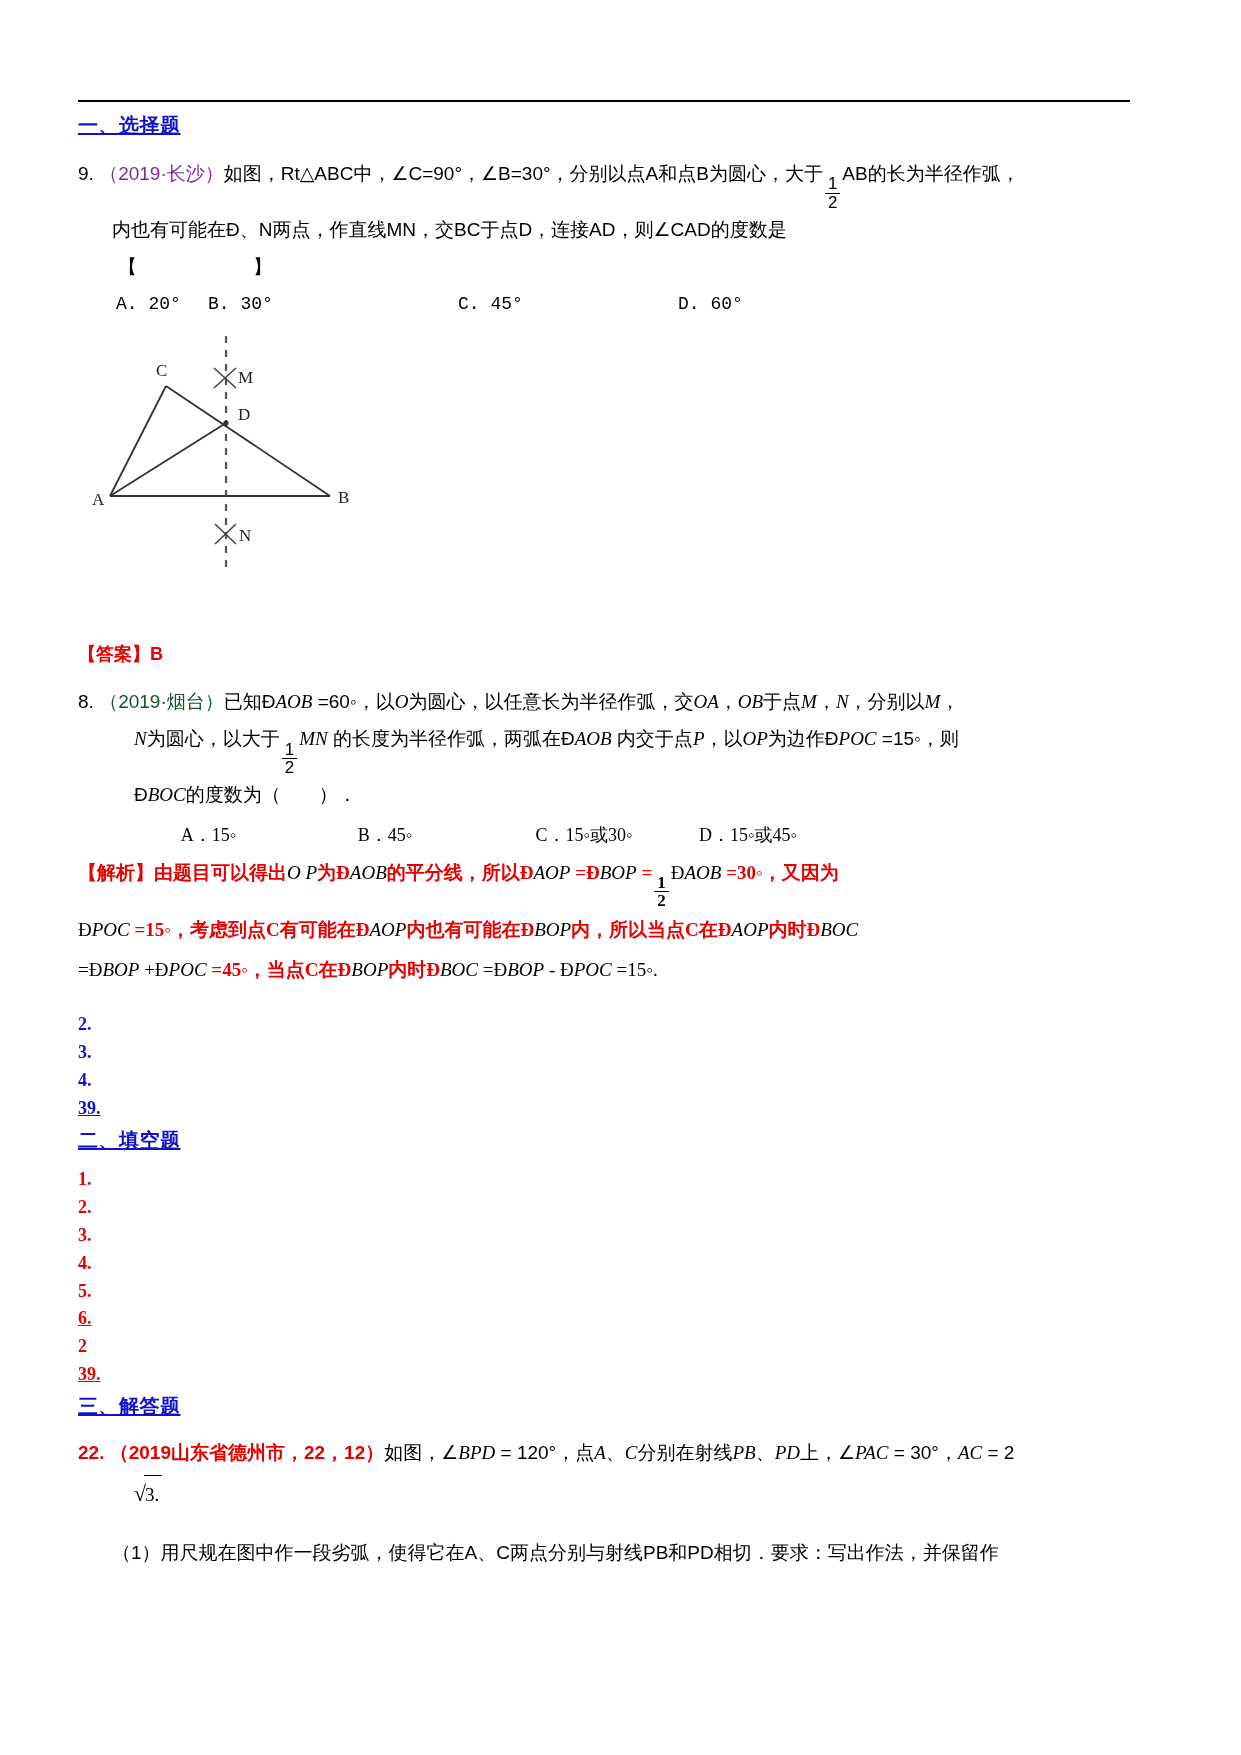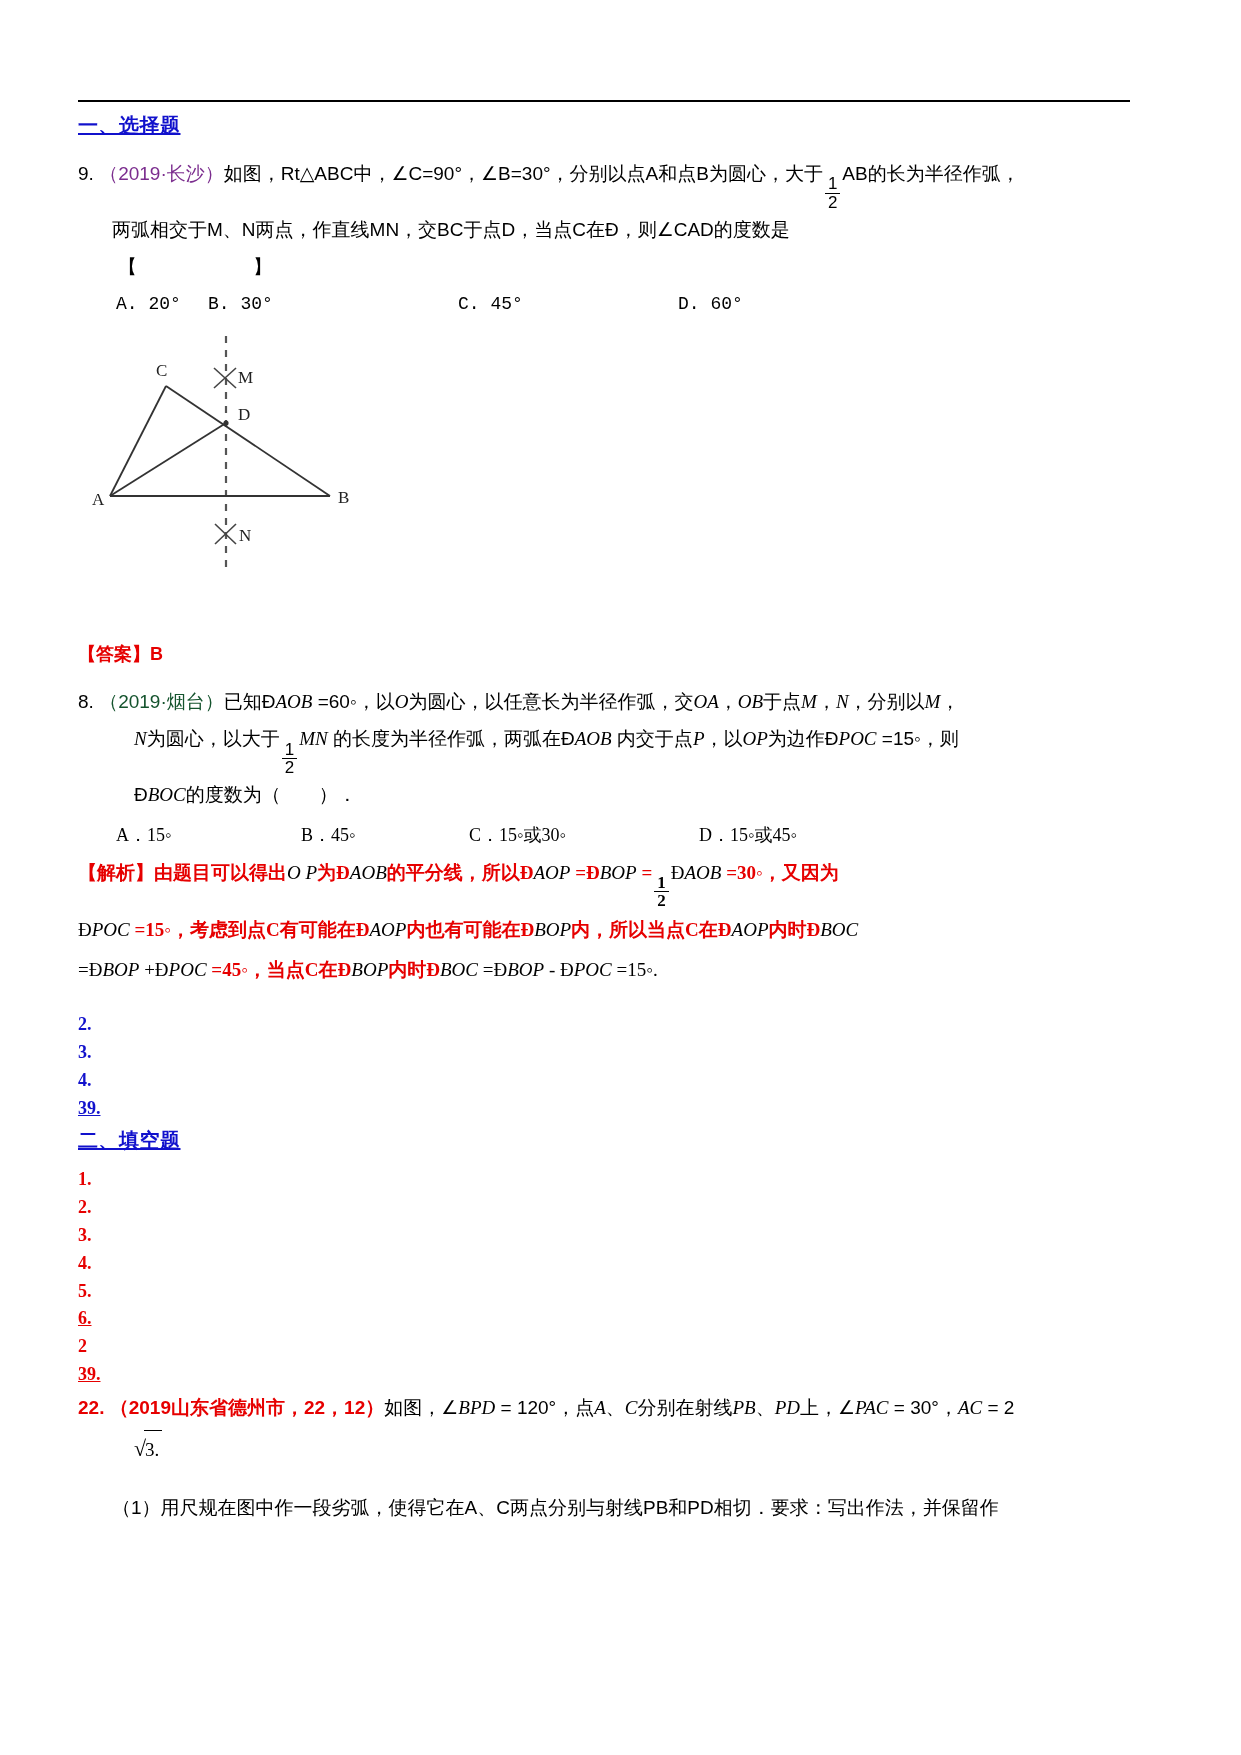--- a/index.html
+++ b/index.html
@@ -89,21 +89,21 @@
   .o2 { width: 250px; }
   .o3 { width: 220px; }
 
   .opts2 {
     display: block;
     font-size: 18px;
     font-family: "Liberation Serif", "DejaVu Serif", serif;
     padding-left: 38px;
     margin-top: 4px;
   }
-  .opts2 span { display: inline-block; }
+  .opts2 span { display: inline-block; text-align: center; }
   .p1 { width: 185px; }
   .p2 { width: 168px; }
   .p3 { width: 230px; }
 
   
   .brk {
     padding-left: 40px;
     font-size: 19px;
     letter-spacing: 26px;
     font-family: "Liberation Sans", "DejaVu Sans", sans-serif;
@@ -176,21 +176,21 @@
     </div>
 
     <div class="prob">
       <div class="prob-line">
         <span class="num">9.</span>
         <span class="src">（2019·长沙）</span><span>如图，Rt△ABC中，∠C=90°，∠B=30°，分别以点A和点B为圆心，大于</span><span class="frac">
             <span class="nu">1</span>
             <span class="de">2</span>
           </span><span>AB的长为半径作弧，</span>
       </div>
-      <div class="prob-line indent1">两弧相交于M、N两点，作直线MN，交BC于点D，当点C在Ð，则∠CAD的度数是</div>
+      <div class="prob-line indent1">内也有可能在Ð、N两点，作直线MN，交BC于点D，连接AD，则∠CAD的度数是</div>
       <div class="brk">【　　】</div>
       <div class="opts">
         <span class="o1">A. 20°</span><span class="o2">B. 30°</span><span class="o3">C. 45°</span><span>D. 60°</span>
       </div>
 
       <div class="figwrap">
         <svg width="300" height="250" viewBox="0 0 300 250">
 
           <line x1="138" y1="8" x2="138" y2="245" stroke="#555" stroke-width="2.2" stroke-dasharray="7,7"></line>
 
@@ -272,20 +272,23 @@
       <div>1.</div>
       <div>2.</div>
       <div>3.</div>
       <div>4.</div>
       <div>5.</div>
       <div class="u">6.</div>
       <div>2</div>
       <div class="u">39.</div>
     </div>
 
+    <div class="sec-head-wrap" style="margin:2px 0 4px 0">
+      <span class="sec-head">三、解答题</span>
+    </div>
 
     <div class="q22">
       <div>
         <span class="rsrc">22.</span>
         <span class="rsrc">（2019山东省德州市，22，12）</span><span>如图，∠</span><span class="mi">BPD</span><span> = 120°，点</span><span class="mi">A</span><span>、</span><span class="mi">C</span><span>分别在射线</span><span class="mi">PB</span><span>、</span><span class="mi">PD</span><span>上，∠</span><span class="mi">PAC</span><span> = 30°，</span><span class="mi">AC</span><span> = 2</span>
       </div>
       <div class="indent2">
         <span style="font-family:'Liberation Serif',serif;font-size:22px">√</span><span class="sqrt mn">3.</span>
       </div>
       <div class="indent1" style="margin-top:18px">（1）用尺规在图中作一段劣弧，使得它在A、C两点分别与射线PB和PD相切．要求：写出作法，并保留作</div>

